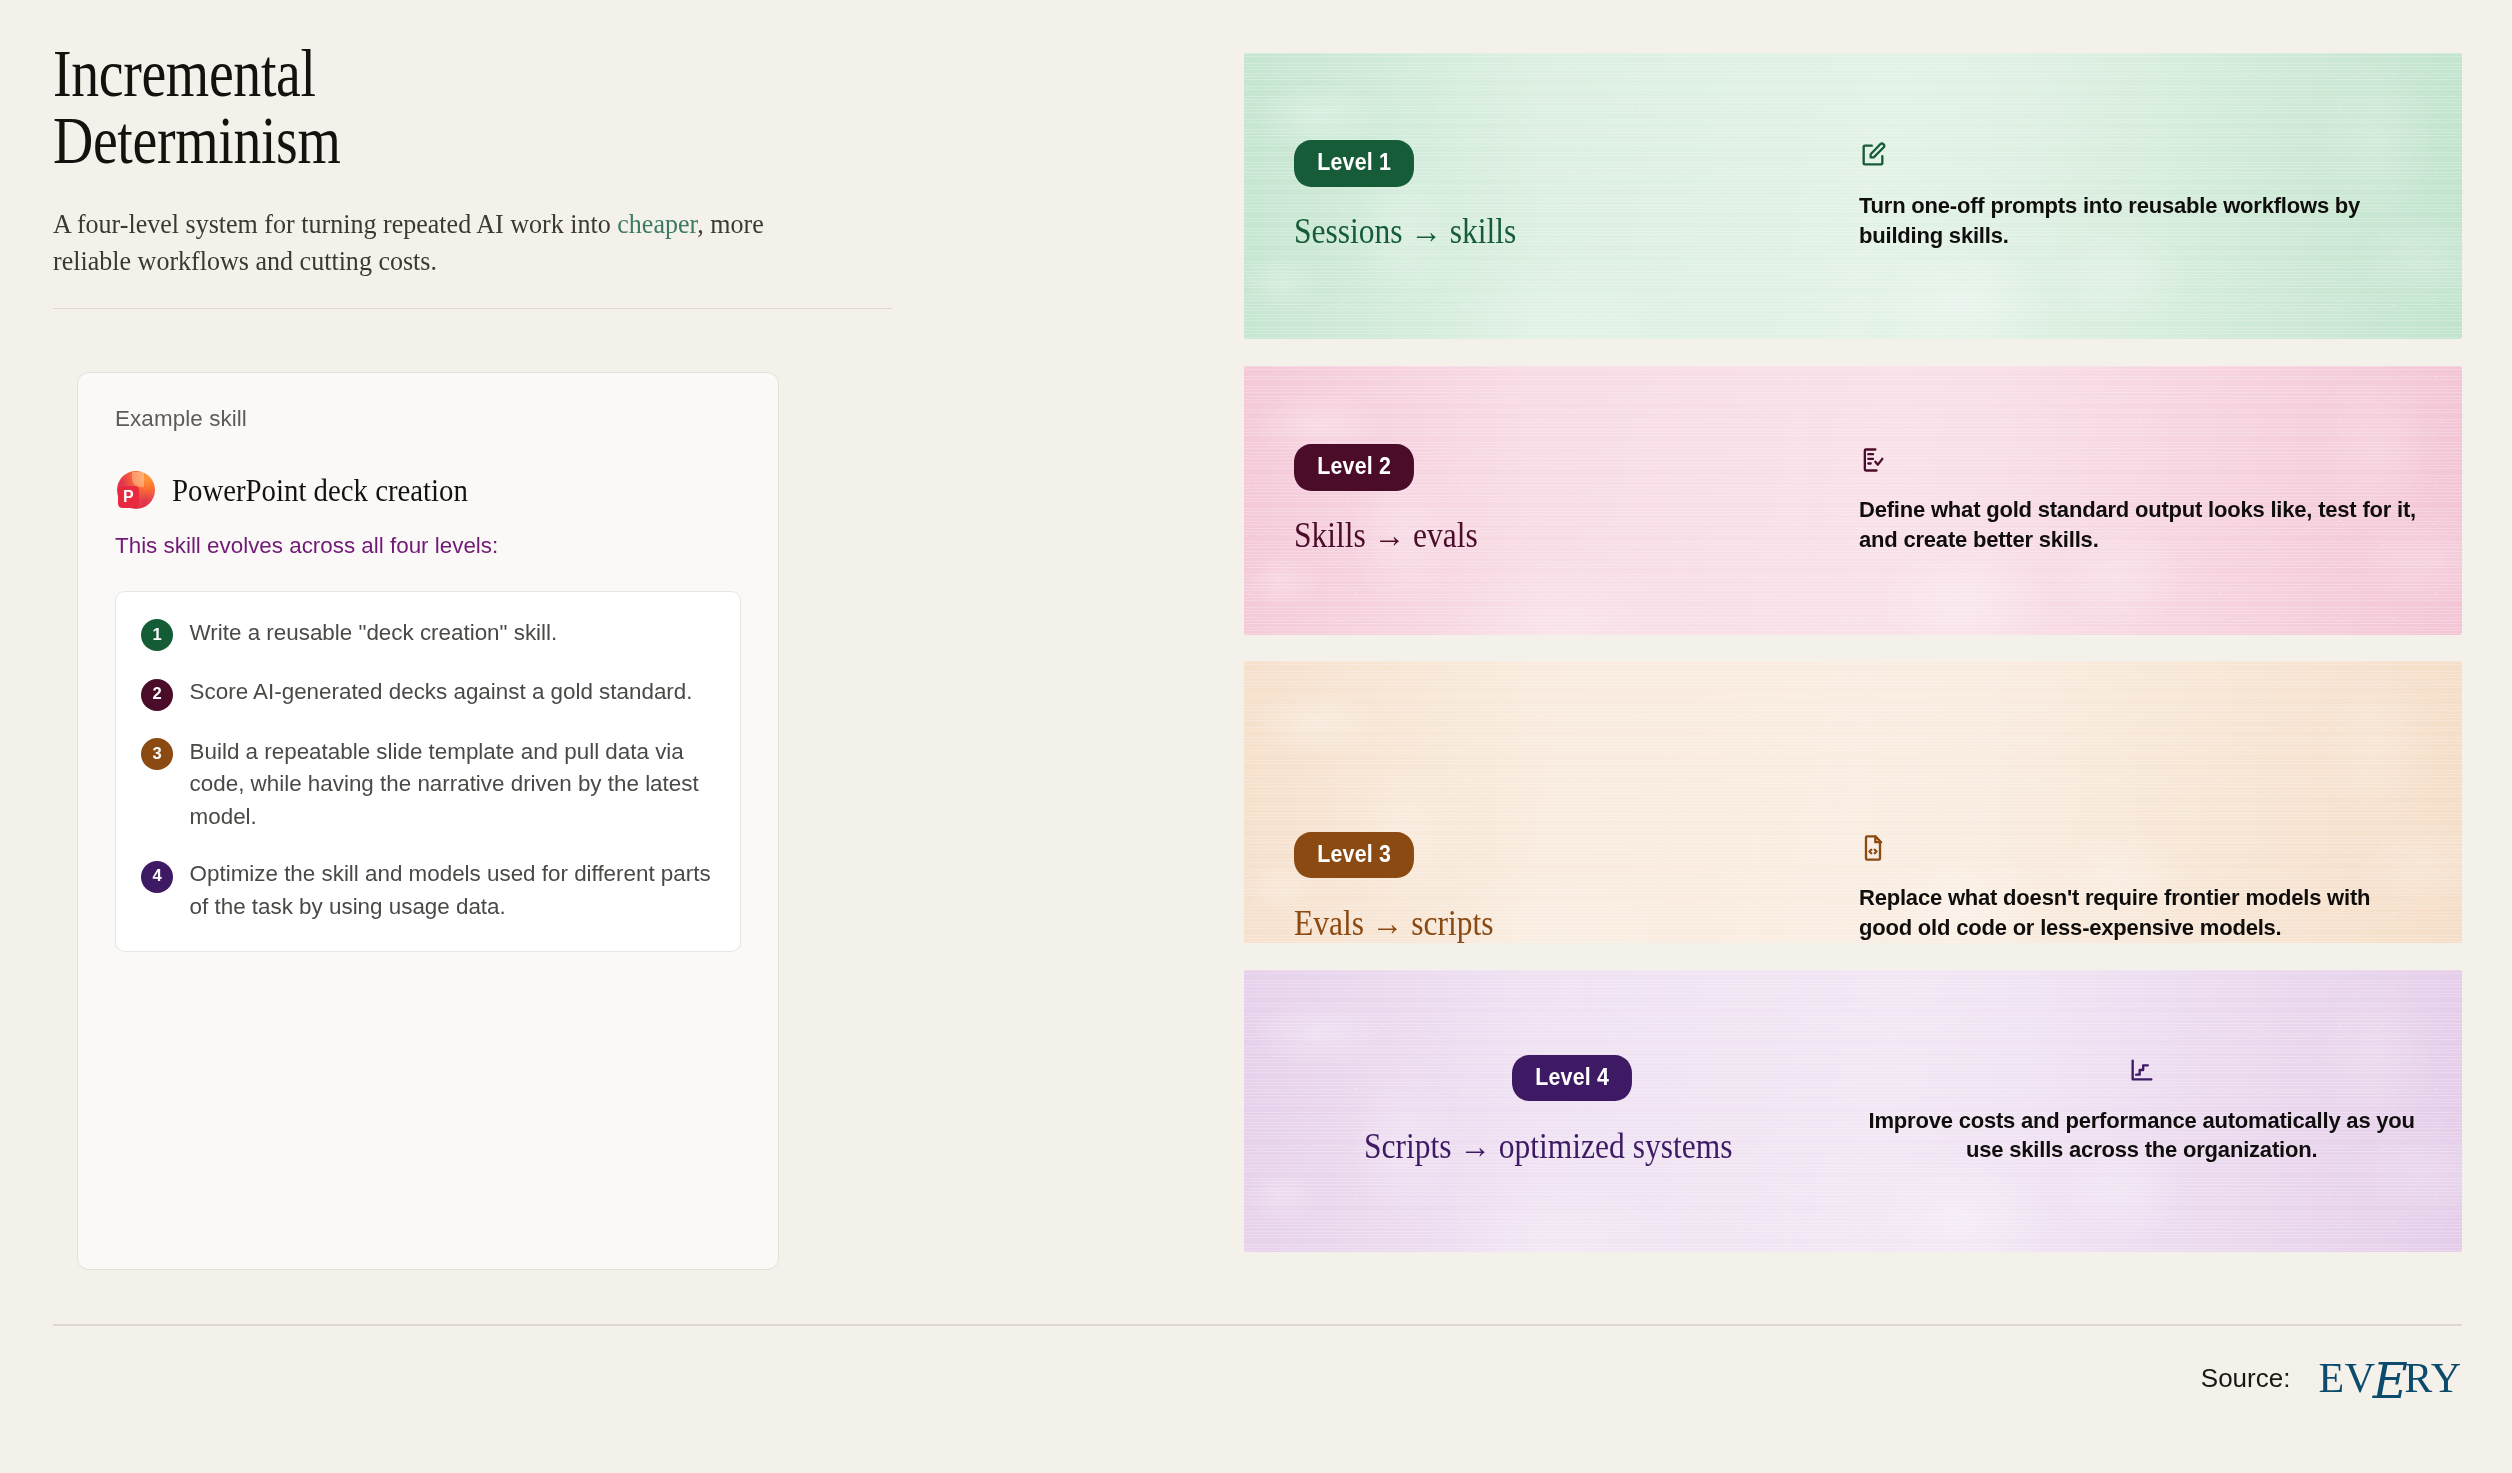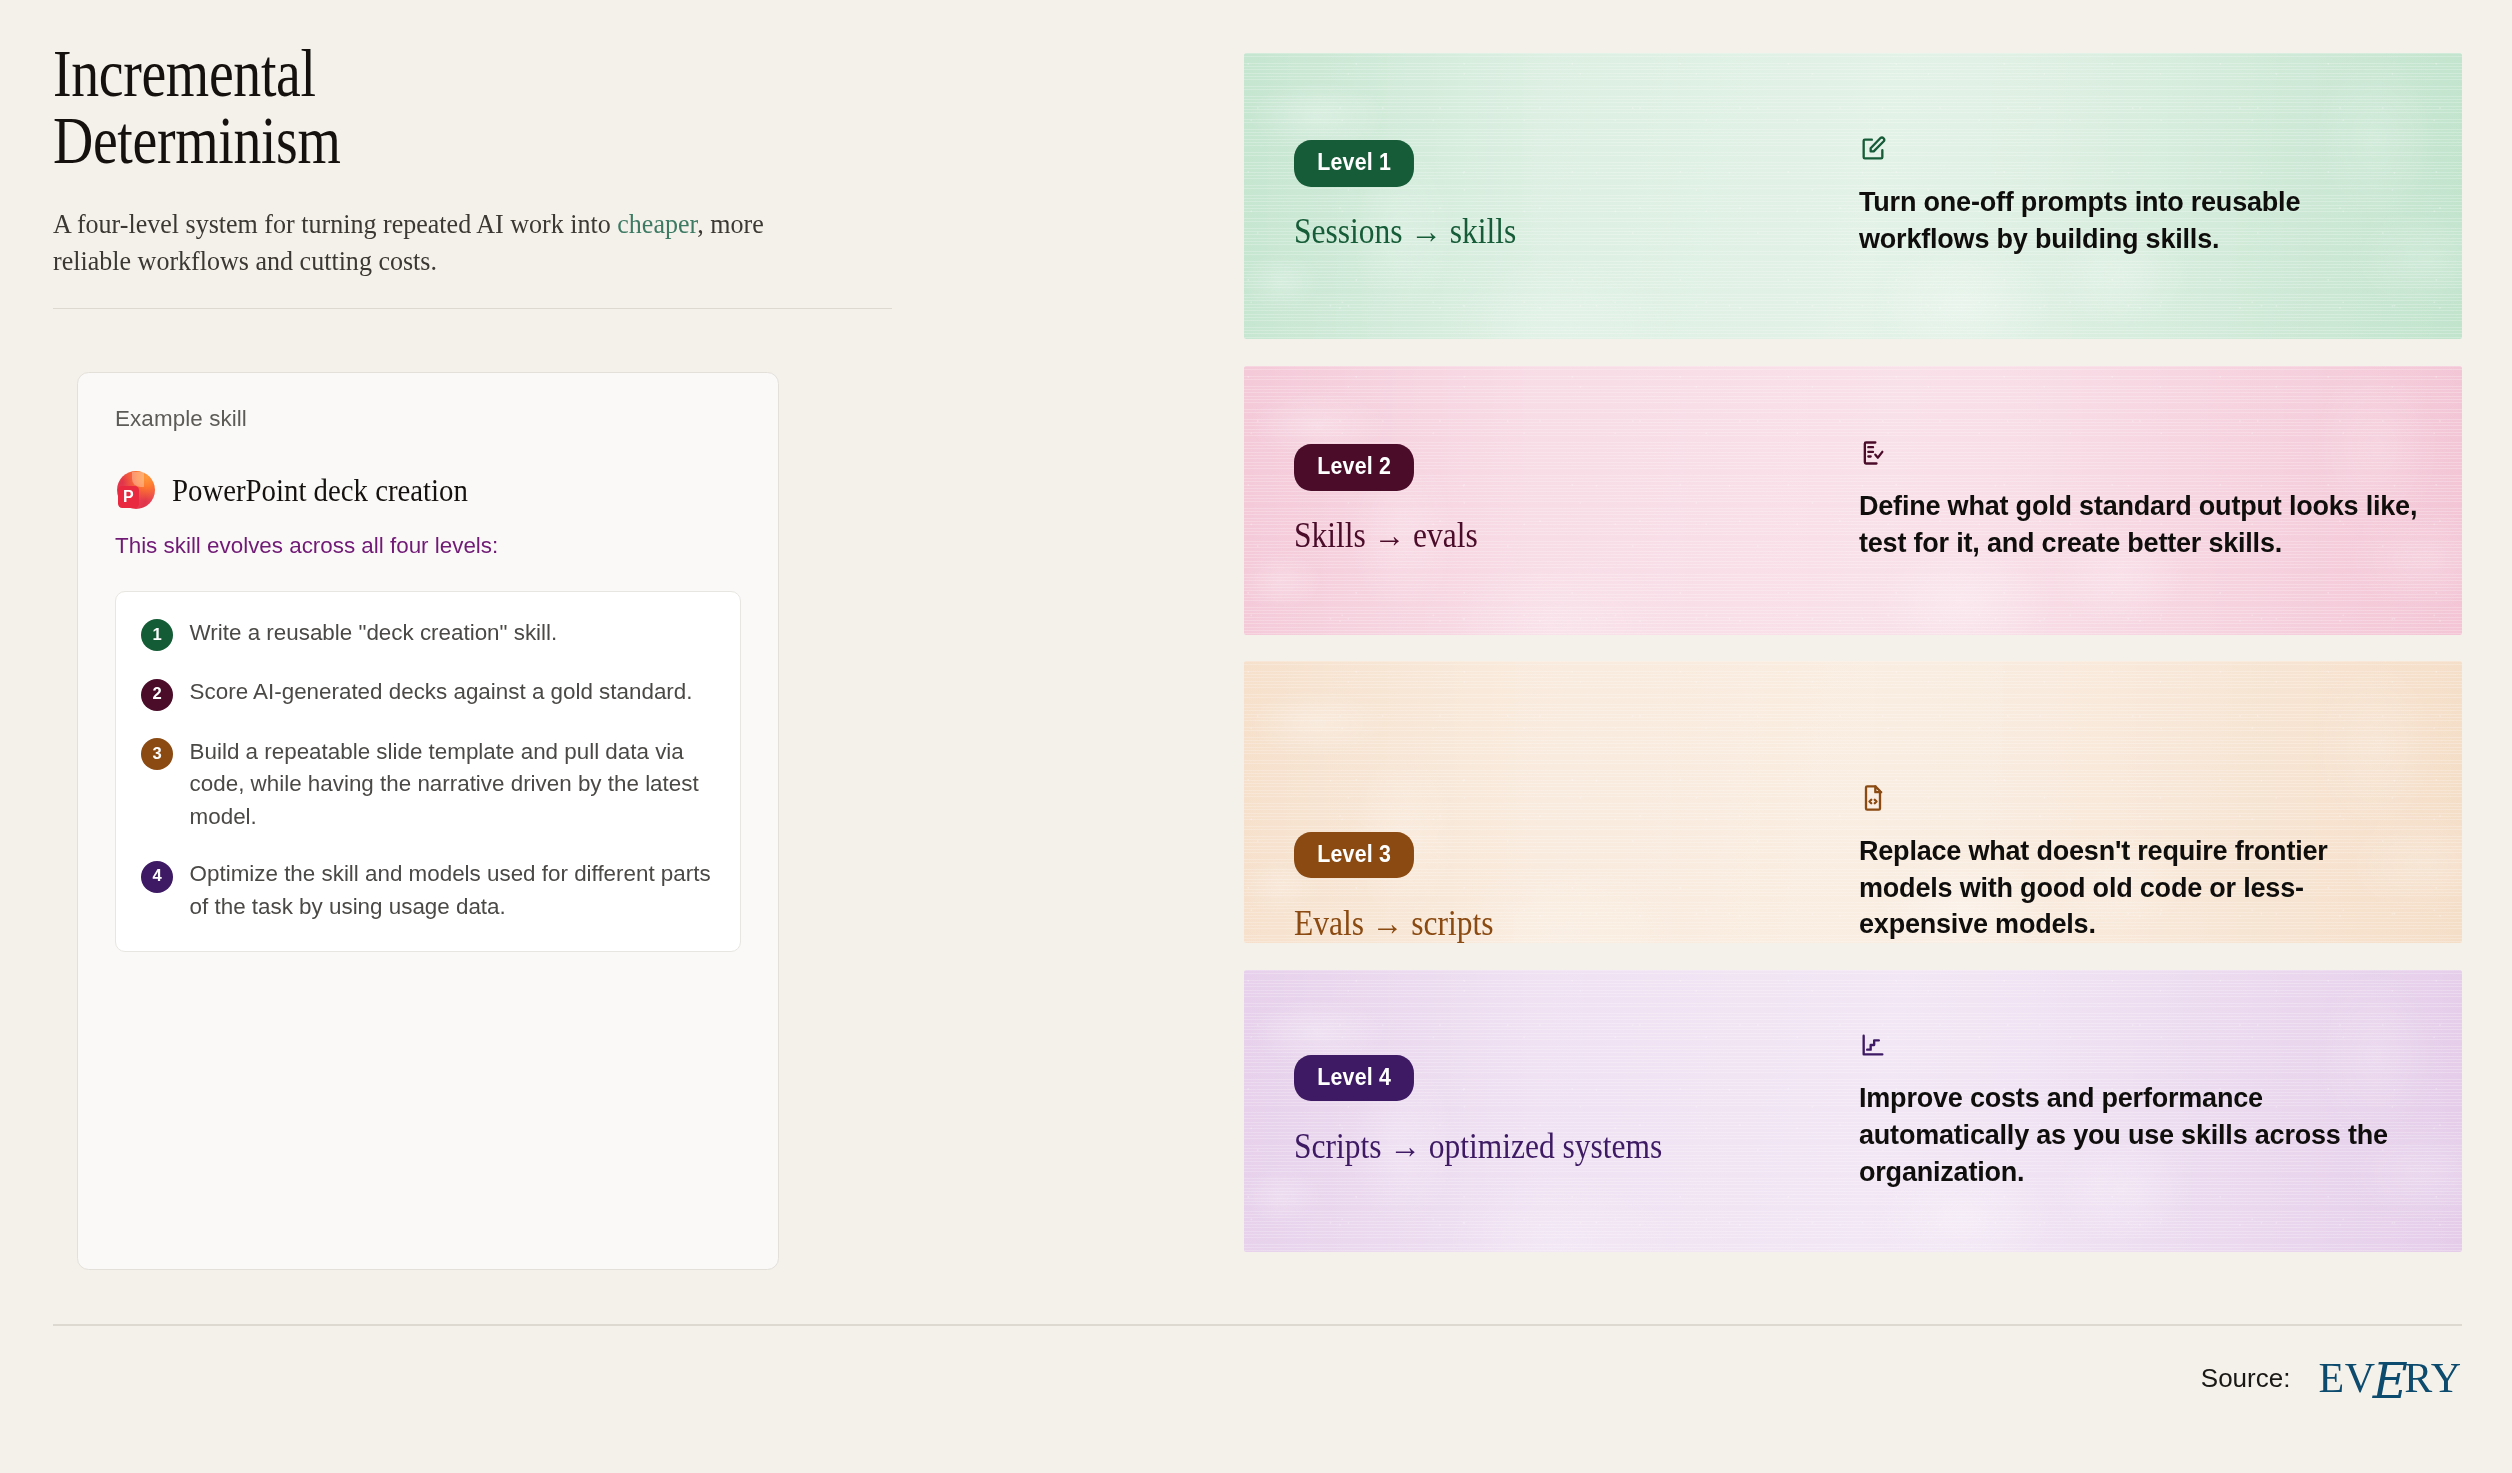--- a/index.html
+++ b/index.html
@@ -275,21 +275,21 @@
     width: 582px;
     padding-right: 16.6px;
   }
 
   .panel-icon {
     display: block;
     margin-bottom: 18.3px;
   }
 
   .panel-desc {
-    font-size: 27px;
+    font-size: 22px;
     font-weight: 700;
     line-height: 1.36;
     color: #0f0e0c;
     letter-spacing: -0.2px;
   }
 
   
   .footer-rule {
     position: absolute;
     left: 53px;
@@ -444,21 +444,21 @@
             <path d="M14 2H7a1 1 0 0 0-1 1v18a1 1 0 0 0 1 1h10a1 1 0 0 0 1-1V6z"></path>
             <path d="M14 2v5h5"></path>
             <path d="M10.5 13.5 9 15l1.5 1.5M13.5 13.5 15 15l-1.5 1.5"></path>
           </svg>
         </span>
         <div class="panel-desc">Replace what doesn't require frontier models with good old code or less-expensive models.</div>
       </div>
 
     </div>
 
-    <div class="panel" style="height: 282px; background: linear-gradient(100deg, rgb(228, 203, 233) 0%, rgb(236, 220, 240) 52%, rgb(228, 203, 233) 100%);">
+    <div class="panel" style="height: 282px; background: linear-gradient(100deg, rgb(228, 203, 233) 0%, rgb(236, 220, 240) 52%, rgb(228, 203, 233) 100%); text-align: center;">
       <div class="panel-texture">
         <div class="botany"></div>
           <div class="speckle"></div>
           <div class="stripes"></div>
           <div class="vignette"></div>
       </div>
       <div class="panel-left">
         <span class="level-pill" style="background: rgb(61, 26, 99);">Level 4</span>
         <div class="panel-heading" style="color: rgb(61, 26, 99);">Scripts → optimized systems</div>
       </div>

